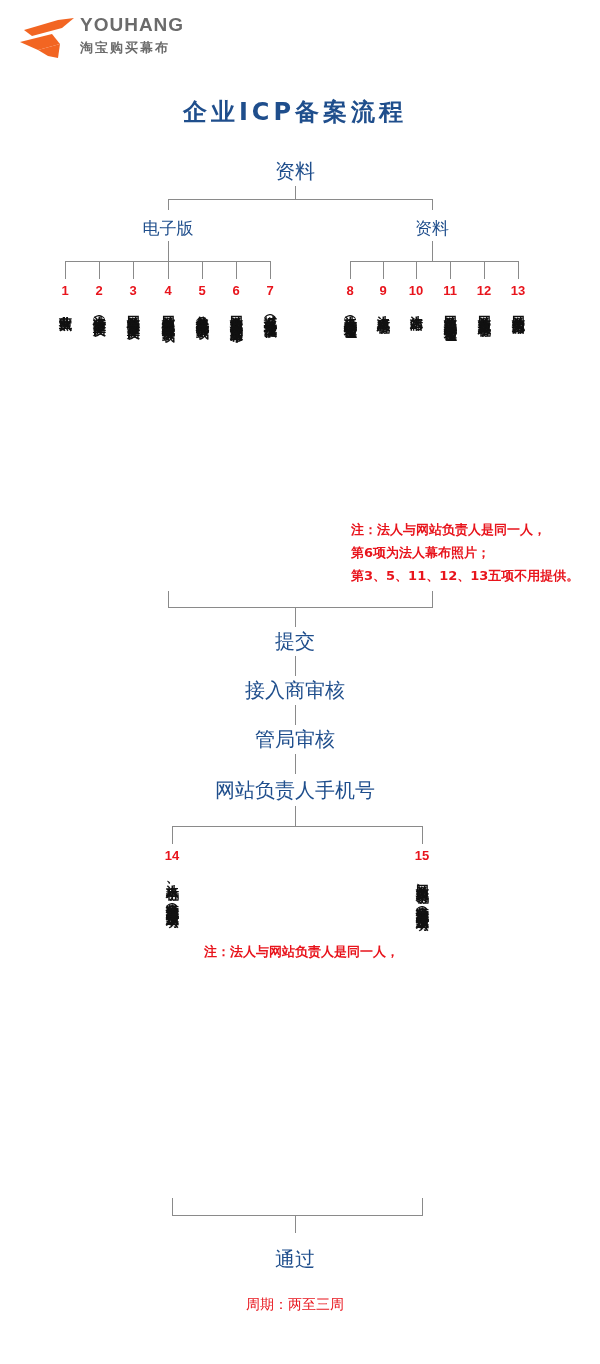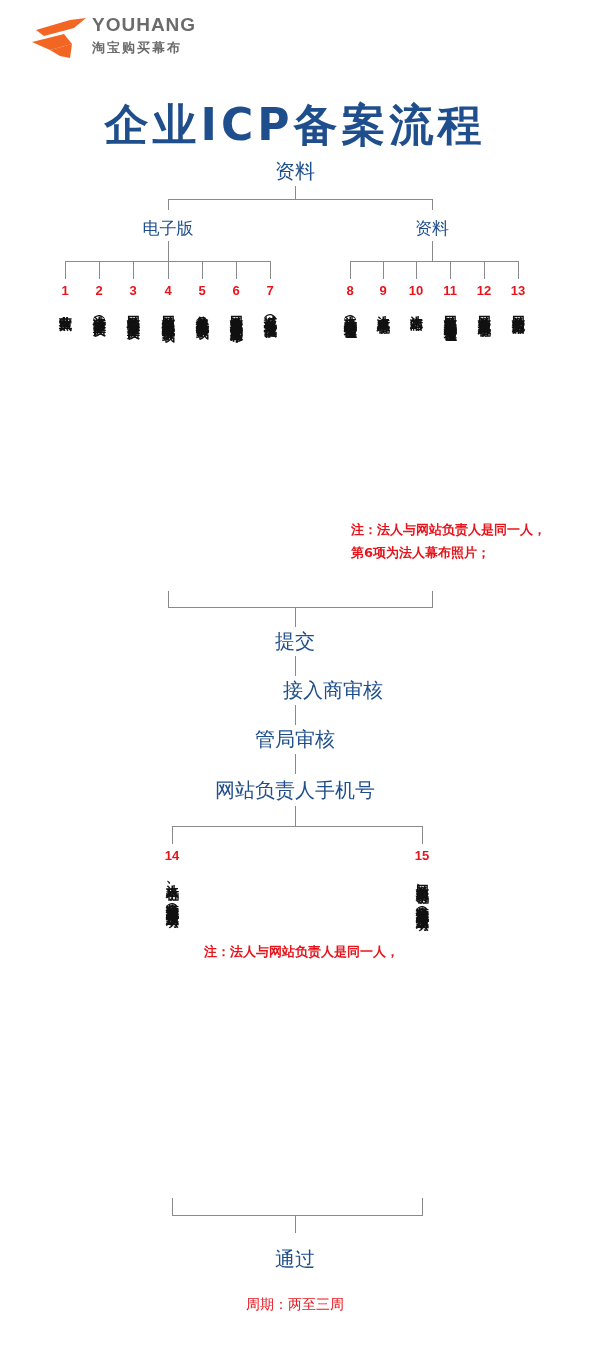--- a/index.html
+++ b/index.html
@@ -1,32 +1,32 @@
 <!DOCTYPE html>
 <html><head>
 <meta charset="utf-8">
 <style>
   html, body { margin: 0; padding: 0; background: #ffffff; }
   body { width: 600px; height: 1364px; position: relative; overflow: hidden;
          font-family: "DejaVu Sans", "Liberation Sans", sans-serif; }
   .abs { position: absolute; }
   .line { position: absolute; background: #8a8a8a; }
   .title { position: absolute; left: 0; width: 590px; top: 96px; text-align: center;
-           font-size: 44px; letter-spacing: 4px; color: #1f4e8c; font-weight: bold; }
+           font-size: 24px; letter-spacing: 4px; color: #1f4e8c; font-weight: bold; }
   .node { position: absolute; transform: translateX(-50%); white-space: nowrap; color: #1f4e8c; }
   .n-big { font-size: 20px; }
   .n-mid { font-size: 17px; }
   .num { position: absolute; transform: translateX(-50%); font-size: 13px; color: #e8141c;
          font-family: "Liberation Sans", sans-serif; font-weight: bold; }
   .vtext { position: absolute; transform: translateX(-50%); writing-mode: vertical-rl;
            font-size: 13px; font-weight: bold; color: #111; line-height: 14px; letter-spacing: 1px; }
   .note { position: absolute; font-size: 13px; font-weight: bold; color: #e8141c; line-height: 23px; white-space: nowrap; }
   .period { position: absolute; left: 0; width: 590px; text-align: center; top: 1296px;
             font-size: 14px; color: #e8141c; font-family: "DejaVu Serif", serif; }
-  .logo { position: absolute; left: 30px; top: 14px; width: 190px; height: 46px; }
+  .logo { position: absolute; left: 18px; top: 14px; width: 190px; height: 46px; }
   .logo-text { position: absolute; left: 62px; top: 0px; font-family: "Liberation Sans", sans-serif;
                font-weight: bold; font-size: 19px; color: #6b6b6b; letter-spacing: 1px; }
   .logo-cn { position: absolute; left: 62px; top: 25px; font-size: 13px; font-weight: bold;
              color: #6b6b6b; letter-spacing: 2px; white-space: nowrap; }
 </style>
 </head>
 <body>
 
 <div class="logo">
   <svg class="abs" style="left:0;top:2px" width="60" height="44" viewBox="0 0 60 44">
@@ -92,30 +92,31 @@
 <div class="num" style="left:450px; top:283px;">11</div>
 <div class="vtext" style="left:450px; top:305px;">网站负责人手机号（需要短信验证）</div>
 <div class="num" style="left:484px; top:283px;">12</div>
 <div class="vtext" style="left:484px; top:305px;">网站负责人应急手机号</div>
 <div class="num" style="left:518px; top:283px;">13</div>
 <div class="vtext" style="left:518px; top:305px;">网站负责人邮箱</div>
 
 <div class="note" style="left:351px; top:518px;">
   <div>注：法人与网站负责人是同一人，</div>
   <div>第6项为法人幕布照片；</div>
+  <div>第3、5、11、12、13五项不用提供。</div>
 </div>
 
 <div class="line" style="left:168px; top:591px; width:1px; height:16px;"></div>
 <div class="line" style="left:432px; top:591px; width:1px; height:16px;"></div>
 <div class="line" style="left:168px; top:607px; width:265px; height:1px;"></div>
 <div class="line" style="left:295px; top:607px; width:1px; height:20px;"></div>
 
 <div class="node n-big" style="left:295px; top:628px;text-align:right;">提交</div>
 <div class="line" style="left:295px; top:656px; width:1px; height:20px;"></div>
-<div class="node n-big" style="left:295px; top:677px;margin-left:38px;">接入商审核</div>
+<div class="node n-big" style="left:295px; top:677px;">接入商审核</div>
 <div class="line" style="left:295px; top:705px; width:1px; height:20px;"></div>
 <div class="node n-big" style="left:295px; top:726px;">管局审核</div>
 <div class="line" style="left:295px; top:754px; width:1px; height:20px;"></div>
 <div class="node n-big" style="left:295px; top:777px;">网站负责人手机号</div>
 <div class="line" style="left:295px; top:806px; width:1px; height:20px;"></div>
 
 <div class="line" style="left:172px; top:826px; width:251px; height:1px;"></div>
 <div class="line" style="left:172px; top:826px; width:1px; height:18px;"></div>
 <div class="line" style="left:422px; top:826px; width:1px; height:18px;"></div>
 

